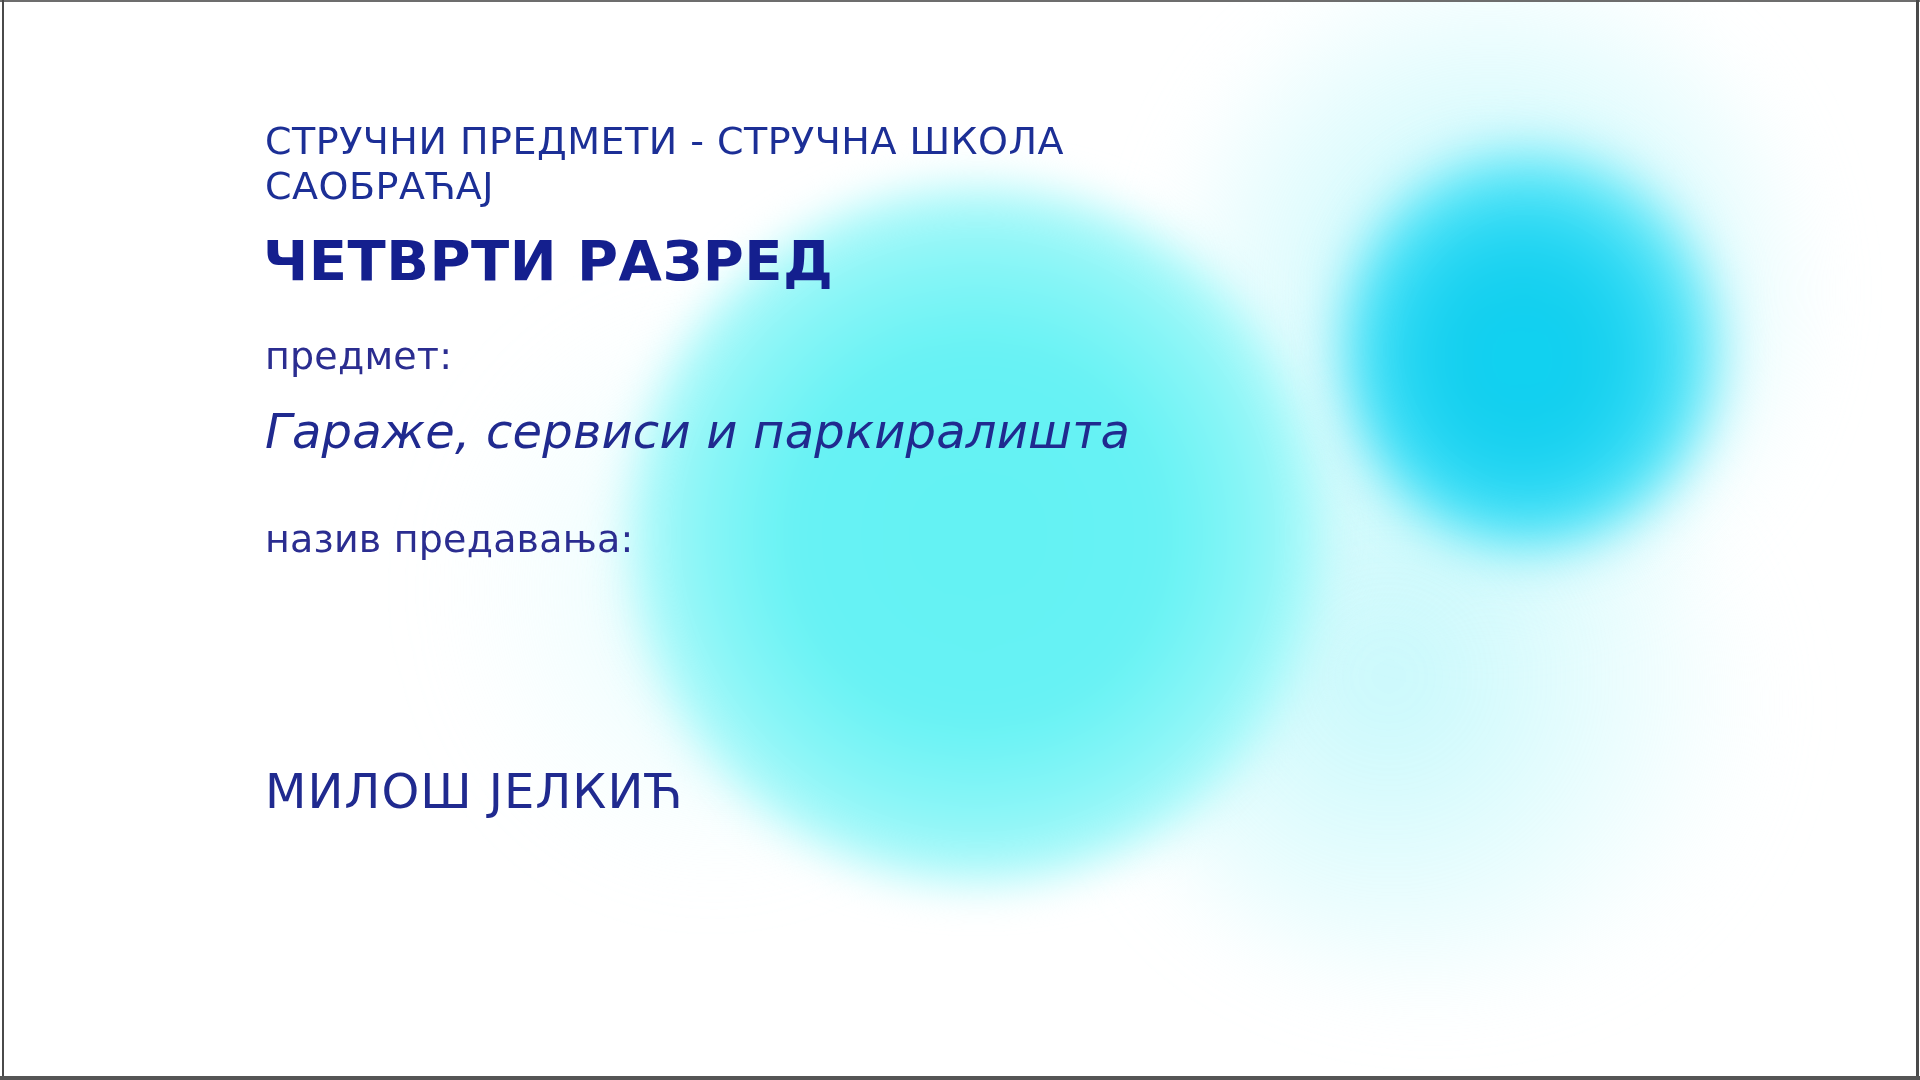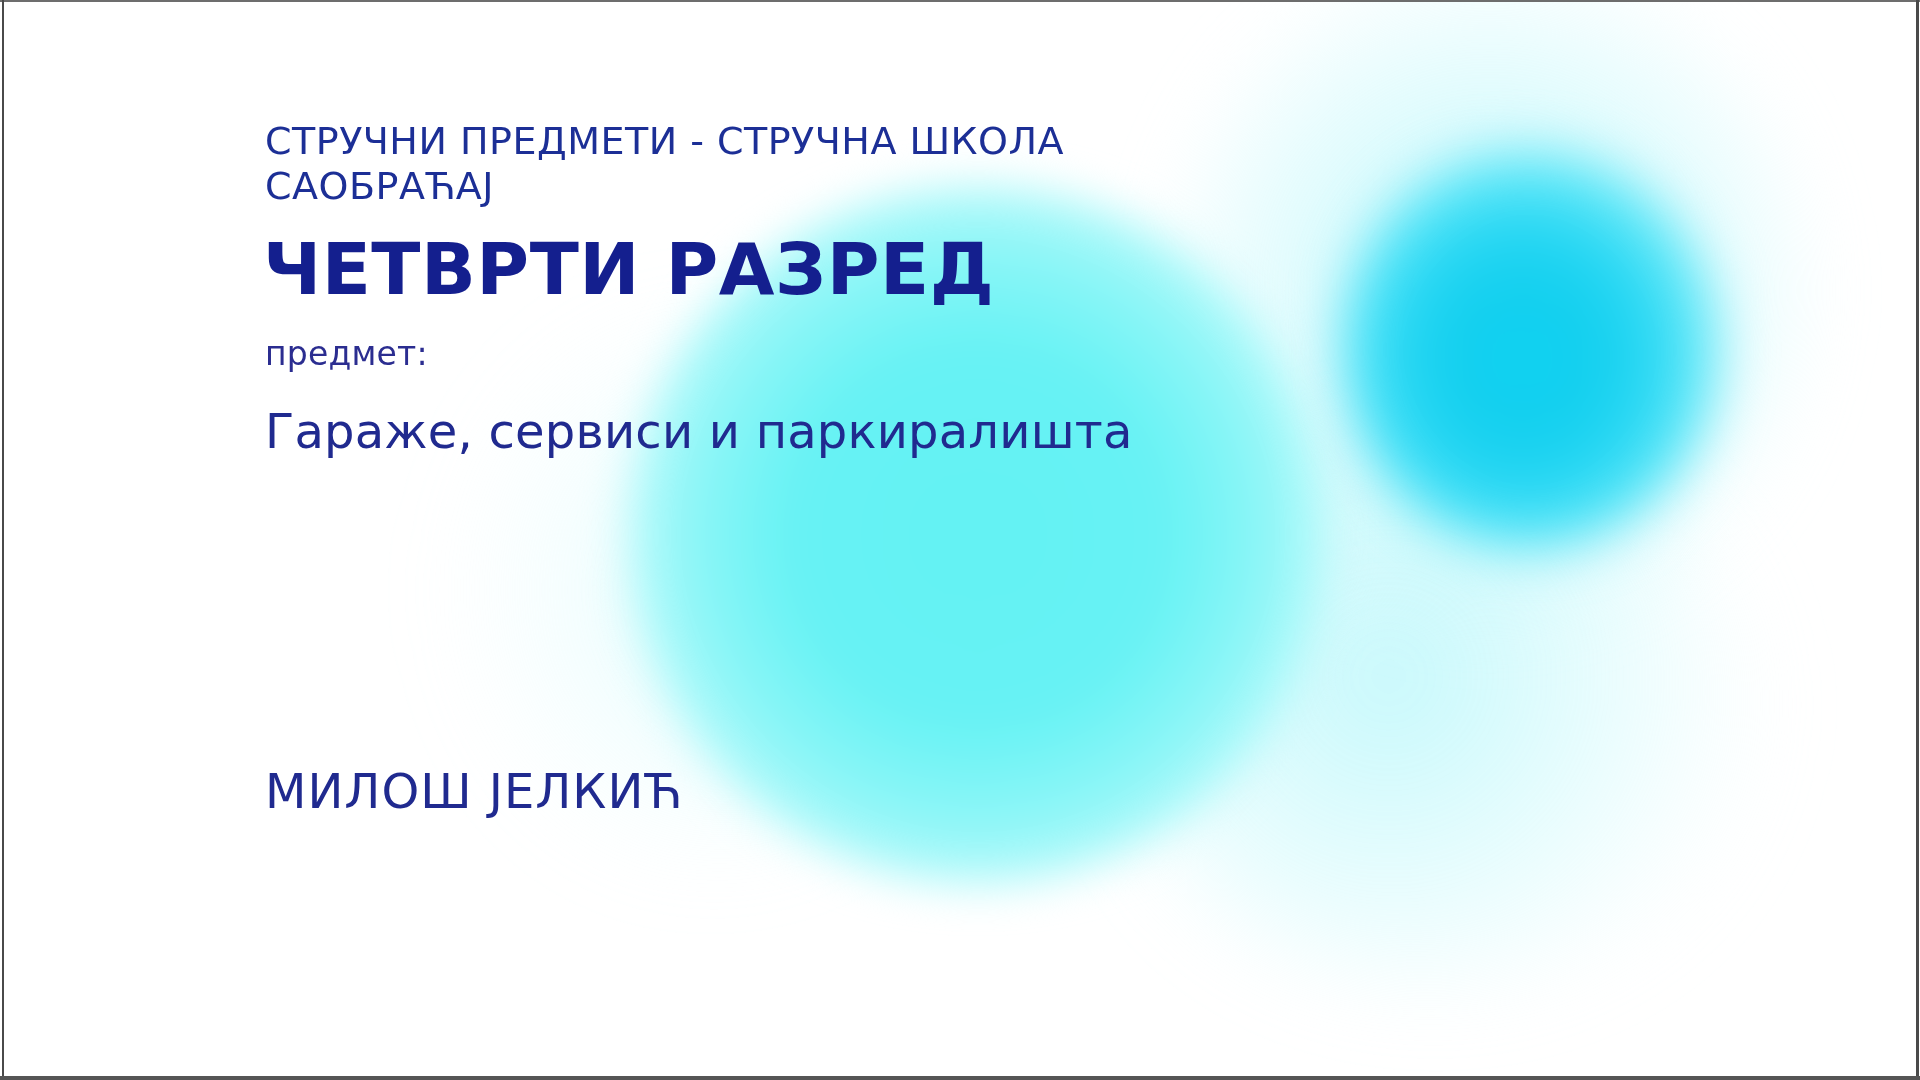--- a/index.html
+++ b/index.html
@@ -127,42 +127,42 @@
     font-weight: 400;
     letter-spacing: 0.5px;
     color: #1c2f96;
     line-height: 1.18;
     white-space: pre-line;
   }
 
   .grade-heading {
     left: -2px;
     top: 218px;
-    font-size: 72px;
+    font-size: 56px;
     font-weight: 700;
     letter-spacing: 0.5px;
     color: #141f8e;
   }
 
   .label {
-    font-size: 33px;
+    font-size: 38px;
     font-weight: 500;
     color: #2b2d90;
     letter-spacing: 0.2px;
   }
 
   .value {
     font-size: 48px;
     font-weight: 400;
     color: #202a8f;
     letter-spacing: 0.2px;
   }
 
   .label-subject  { left: 0; top: 322px; }
-  .value-subject  { left: 0; top: 392px; }
+  .value-subject  { left: 0; top: 392px; font-style: italic; }
 
   .label-lecture  { left: 0; top: 505px; }
   .value-lecture  { left: 0; top: 565px; line-height: 1.06; white-space: pre-line; }
 
   .label-teacher  { left: 0; top: 697px; }
   .value-teacher  { left: 0; top: 752px; letter-spacing: 1px; }
 
   
   .edge {
     position: absolute;
@@ -191,20 +191,21 @@
 
     <div class="text-line kicker">СТРУЧНИ ПРЕДМЕТИ - СТРУЧНА ШКОЛА
 САОБРАЋАЈ</div>
 
     <div class="text-line grade-heading">ЧЕТВРТИ РАЗРЕД</div>
 
     <div class="text-line label label-subject">предмет:</div>
 
     <div class="text-line value value-subject">Гараже, сервиси и паркиралишта</div>
 
+    <div class="text-line label label-lecture">назив предавања:</div>
 
 
 
     <div class="text-line value value-teacher">МИЛОШ ЈЕЛКИЋ</div>
 
   </div>
 
   <div class="edge edge-top"></div>
   <div class="edge edge-left"></div>
   <div class="edge edge-right"></div>

